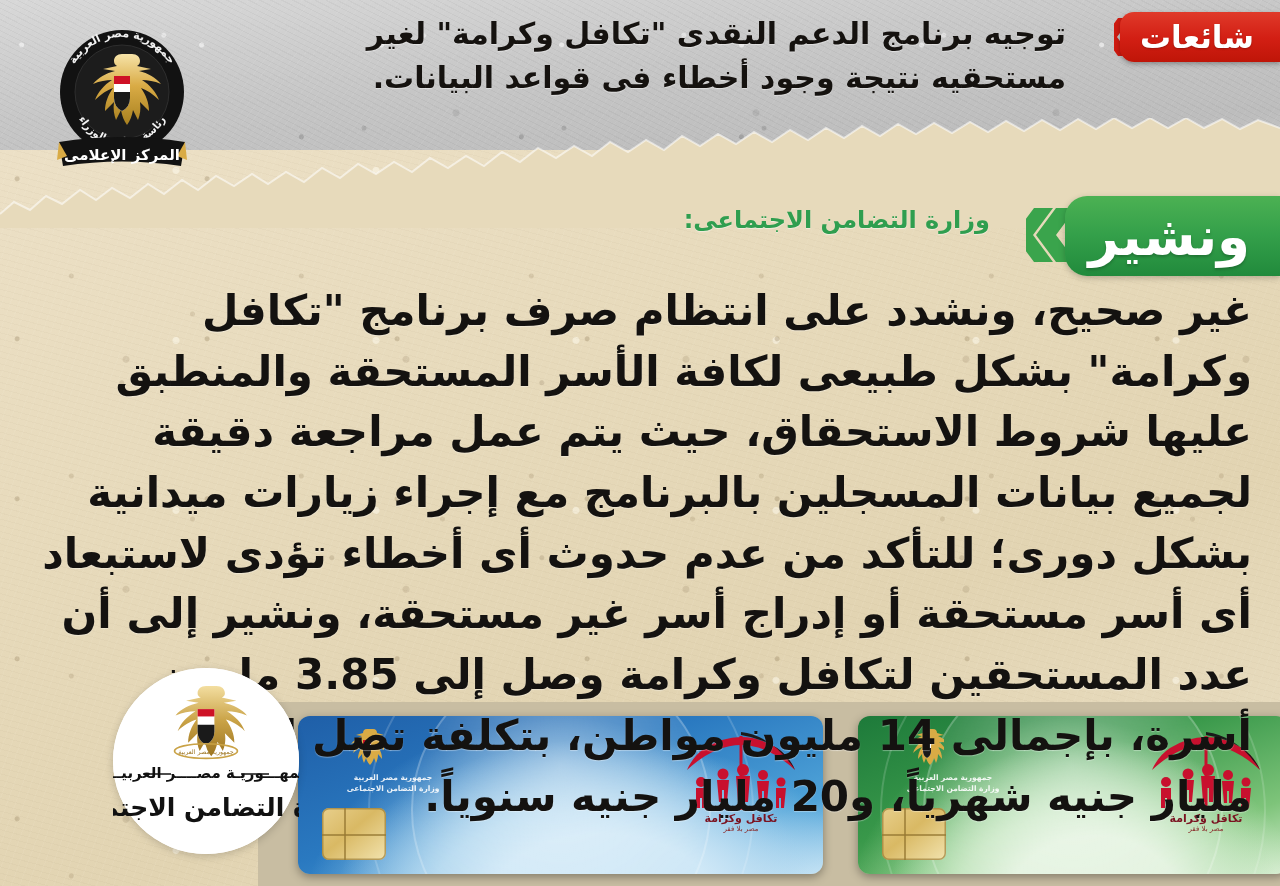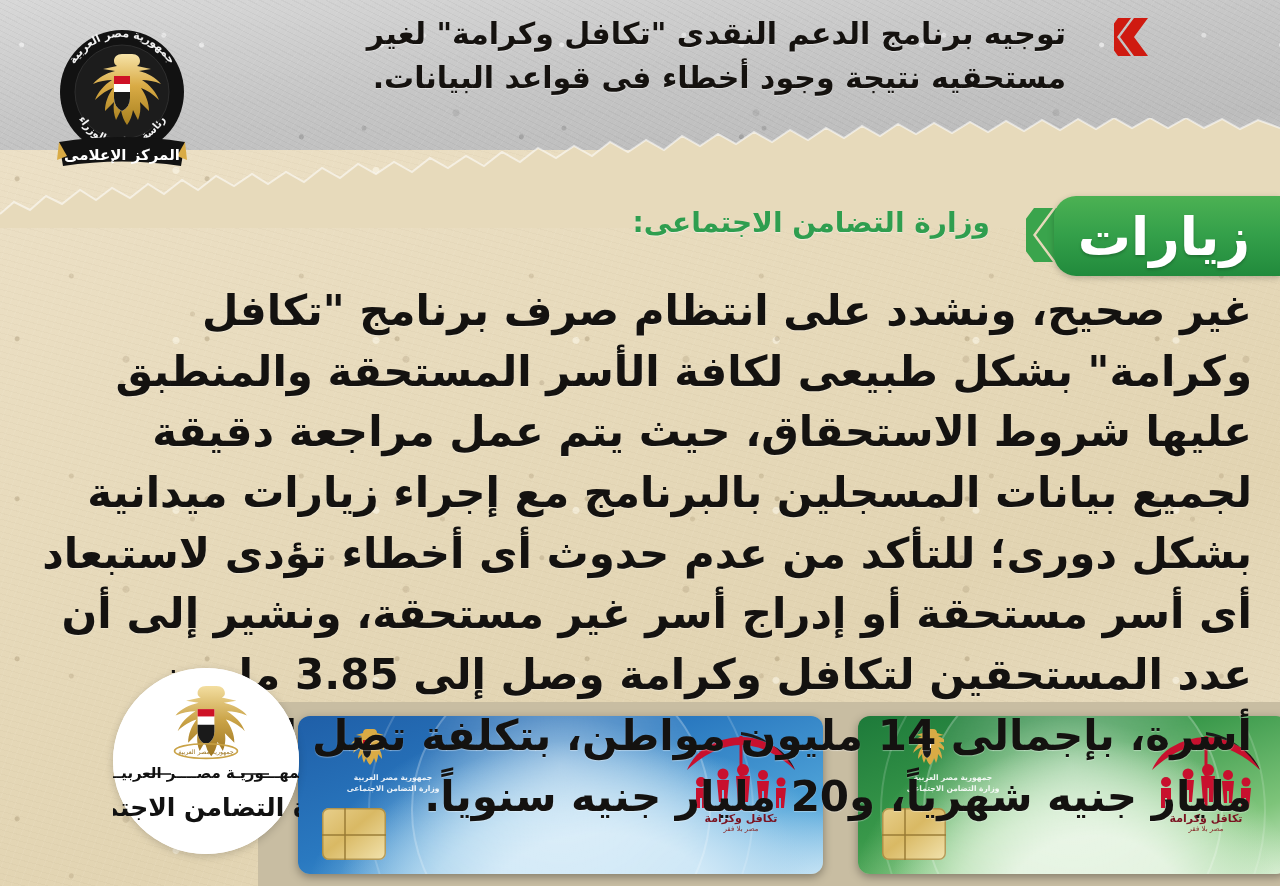--- a/index.html
+++ b/index.html
@@ -98,21 +98,21 @@
   .facts-badge span{
     color:#fff; font-size:53px; font-weight:bold; line-height:1;
     text-shadow:0 2px 3px rgba(0,0,0,.22);
   }
   .chev-green { position:absolute; right:196px; top:206px; z-index:6; }
 
   
   .ministry-line{
     position:absolute; right:290px; top:206px; z-index:6;
     direction:rtl; text-align:right;
-    color:#2f9e4f; font-size:28px; font-weight:bold; line-height:1.2;
+    color:#2f9e4f; font-size:24px; font-weight:bold; line-height:1.2;
     text-shadow:0 1px 1px rgba(255,255,255,.5);
   }
 
   
   .fact-body{
     position:absolute; right:28px; left:28px; top:281px; z-index:6;
     direction:rtl; text-align:right;
     color:#141210; font-size:42px; font-weight:bold; line-height:1.445;
     letter-spacing:-.3px;
     text-shadow:0 1px 1px rgba(255,255,255,.35);
@@ -255,31 +255,34 @@
       <text x="75" y="146" font-size="15" font-weight="bold" fill="#fff" text-anchor="middle" direction="rtl">المركز الإعلامى</text>
     </svg>
   </div>
 
   <div class="chev-red">
     <svg width="40" height="38" viewBox="0 0 40 38">
       <path d="M20,0 L34,0 L20,19 L34,38 L20,38 L6,19 Z" fill="#cf1a10"></path>
       <path d="M4,0 L17,0 L3,19 L17,38 L4,38 L-10,19 Z" fill="#cf1a10"></path>
     </svg>
   </div>
+  <div class="rumor-badge">
+    <span>شائعات</span>
+  </div>
 
   <div class="rumor-text">توجيه برنامج الدعم النقدى "تكافل وكرامة" لغير مستحقيه نتيجة وجود أخطاء فى قواعد البيانات.</div>
 
   <div class="chev-green">
     <svg width="58" height="58" viewBox="0 0 58 58">
       <path d="M30,2 L50,2 L30,29 L50,56 L30,56 L10,29 Z" fill="#3aa44c"></path>
       <path d="M8,2 L27,2 L7,29 L27,56 L8,56 L-12,29 Z" fill="#3aa44c"></path>
     </svg>
   </div>
   <div class="facts-badge">
-    <span>زيارات</span>
+    <span>ونشير</span>
   </div>
 
   <div class="ministry-line">وزارة التضامن الاجتماعى:</div>
 
   <div class="fact-body">غير صحيح، ونشدد على انتظام صرف برنامج "تكافل وكرامة" بشكل طبيعى لكافة الأسر المستحقة والمنطبق عليها شروط الاستحقاق، حيث يتم عمل مراجعة دقيقة لجميع بيانات المسجلين بالبرنامج مع إجراء زيارات ميدانية بشكل دورى؛ للتأكد من عدم حدوث أى أخطاء تؤدى لاستبعاد أى أسر مستحقة أو إدراج أسر غير مستحقة، ونشير إلى أن عدد المستحقين لتكافل وكرامة وصل إلى 3.85 مليون أسرة، بإجمالى 14 مليون مواطن، بتكلفة تصل إلى 1.6 مليار جنيه شهرياً، و20 مليار جنيه سنوياً.</div>
 
   <div class="photo">
 
     <div class="card card-blue">
       <div class="card-globe2"></div>

